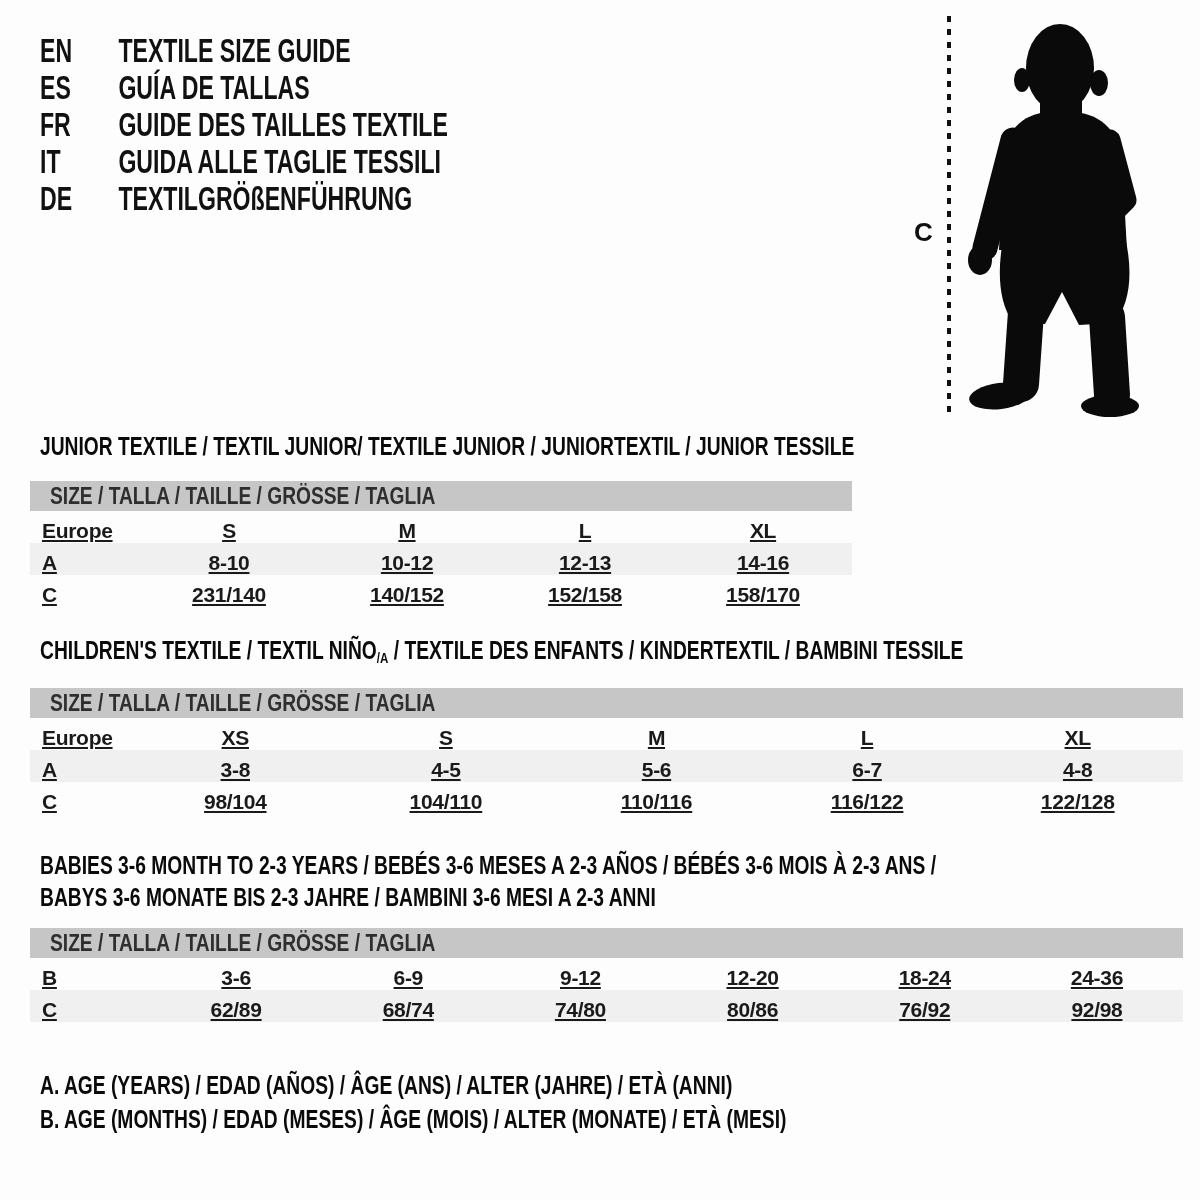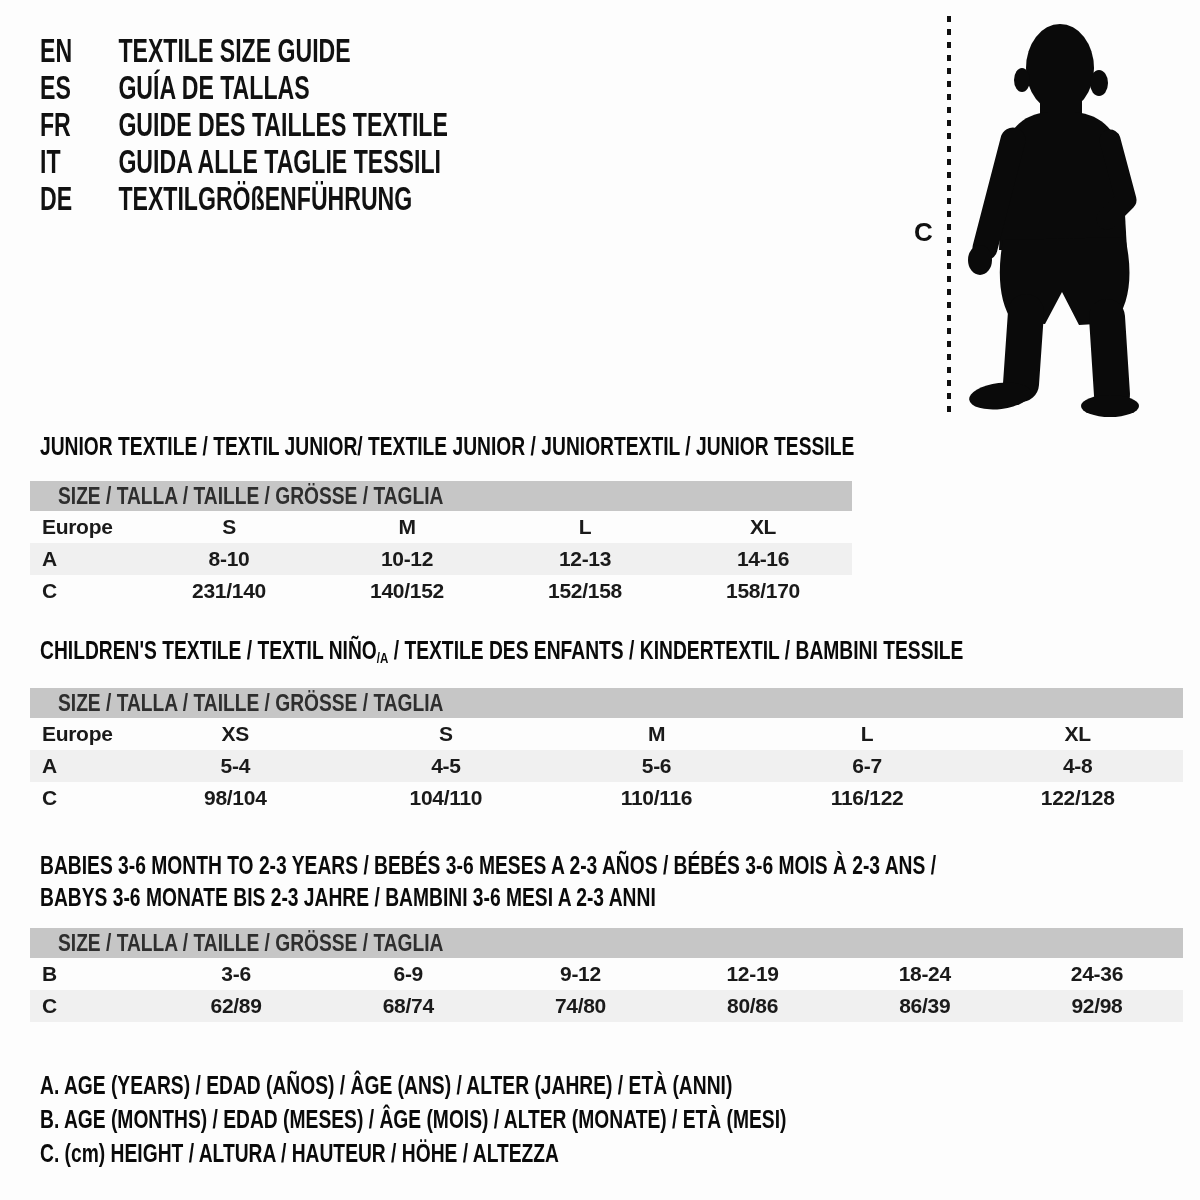--- a/index.html
+++ b/index.html
@@ -27,24 +27,24 @@
 
   
   .h-section { position:absolute; left:40px; font-size:25px; line-height:26px; color:#0a0a0a; }
   .h-section .cond { transform:scaleX(0.77); }
   .h-sub { font-size:0.6em; vertical-align:-0.28em; }
 
   
   .stable { position:absolute; left:30px; }
   .size-bar {
     height:30px; background:#c6c6c6; display:flex; align-items:center;
-    padding-left:28px; box-sizing:border-box; font-size:24px; color:#2e2e2e;
+    padding-left:20px; box-sizing:border-box; font-size:24px; color:#2e2e2e;
   }
   .size-bar .cond { transform:scaleX(0.80); }
-  .trow { height:32px; display:flex; align-items:center; font-size:21px; letter-spacing:-0.3px; }
+  .trow { height:32px; display:flex; align-items:flex-end; font-size:21px; letter-spacing:-0.3px;text-decoration:underline; }
   .trow.shaded { background:#f0f0f0; }
   .cell { box-sizing:border-box; }
   .cell.lbl { padding-left:12px; text-align:left; flex:0 0 auto; }
   .cell.val { flex:1 1 0; text-align:center; }
   .w-junior .cell.lbl { width:110px; }
   .w-children .cell.lbl { width:100px; }
   .w-babies .cell.lbl { width:120px; }
 
   
   .legend { position:absolute; left:40px; top:1068px; }
@@ -155,21 +155,21 @@
     <div class="trow">
       <div class="cell lbl">Europe</div>
       <div class="cell val">XS</div>
       <div class="cell val">S</div>
       <div class="cell val">M</div>
       <div class="cell val">L</div>
       <div class="cell val">XL</div>
     </div>
     <div class="trow shaded">
       <div class="cell lbl">A</div>
-      <div class="cell val">5-4</div>
+      <div class="cell val">3-8</div>
       <div class="cell val">4-5</div>
       <div class="cell val">5-6</div>
       <div class="cell val">6-7</div>
       <div class="cell val">4-8</div>
     </div>
     <div class="trow">
       <div class="cell lbl">C</div>
       <div class="cell val">98/104</div>
       <div class="cell val">104/110</div>
       <div class="cell val">110/116</div>
@@ -188,40 +188,37 @@
   </div>
   <div class="stable w-babies" style="top:928px; width:1153px;">
     <div class="size-bar">
       <span class="cond">SIZE / TALLA / TAILLE / GRÖSSE / TAGLIA</span>
     </div>
     <div class="trow">
       <div class="cell lbl">B</div>
       <div class="cell val">3-6</div>
       <div class="cell val">6-9</div>
       <div class="cell val">9-12</div>
-      <div class="cell val">12-19</div>
+      <div class="cell val">12-20</div>
       <div class="cell val">18-24</div>
       <div class="cell val">24-36</div>
     </div>
     <div class="trow shaded">
       <div class="cell lbl">C</div>
       <div class="cell val">62/89</div>
       <div class="cell val">68/74</div>
       <div class="cell val">74/80</div>
       <div class="cell val">80/86</div>
-      <div class="cell val">86/39</div>
+      <div class="cell val">76/92</div>
       <div class="cell val">92/98</div>
     </div>
   </div>
 
   <div class="legend">
     <div class="legend-line">
         <span class="cond">A. AGE (YEARS) / EDAD (AÑOS) / ÂGE (ANS) / ALTER (JAHRE) / ETÀ (ANNI)</span>
       </div>
     <div class="legend-line">
         <span class="cond">B. AGE (MONTHS) / EDAD (MESES) / ÂGE (MOIS) / ALTER (MONATE) / ETÀ (MESI)</span>
       </div>
-    <div class="legend-line">
-        <span class="cond">C. (cm) HEIGHT / ALTURA / HAUTEUR / HÖHE / ALTEZZA</span>
-      </div>
   </div>
 
 </div>
 
 </body></html>

